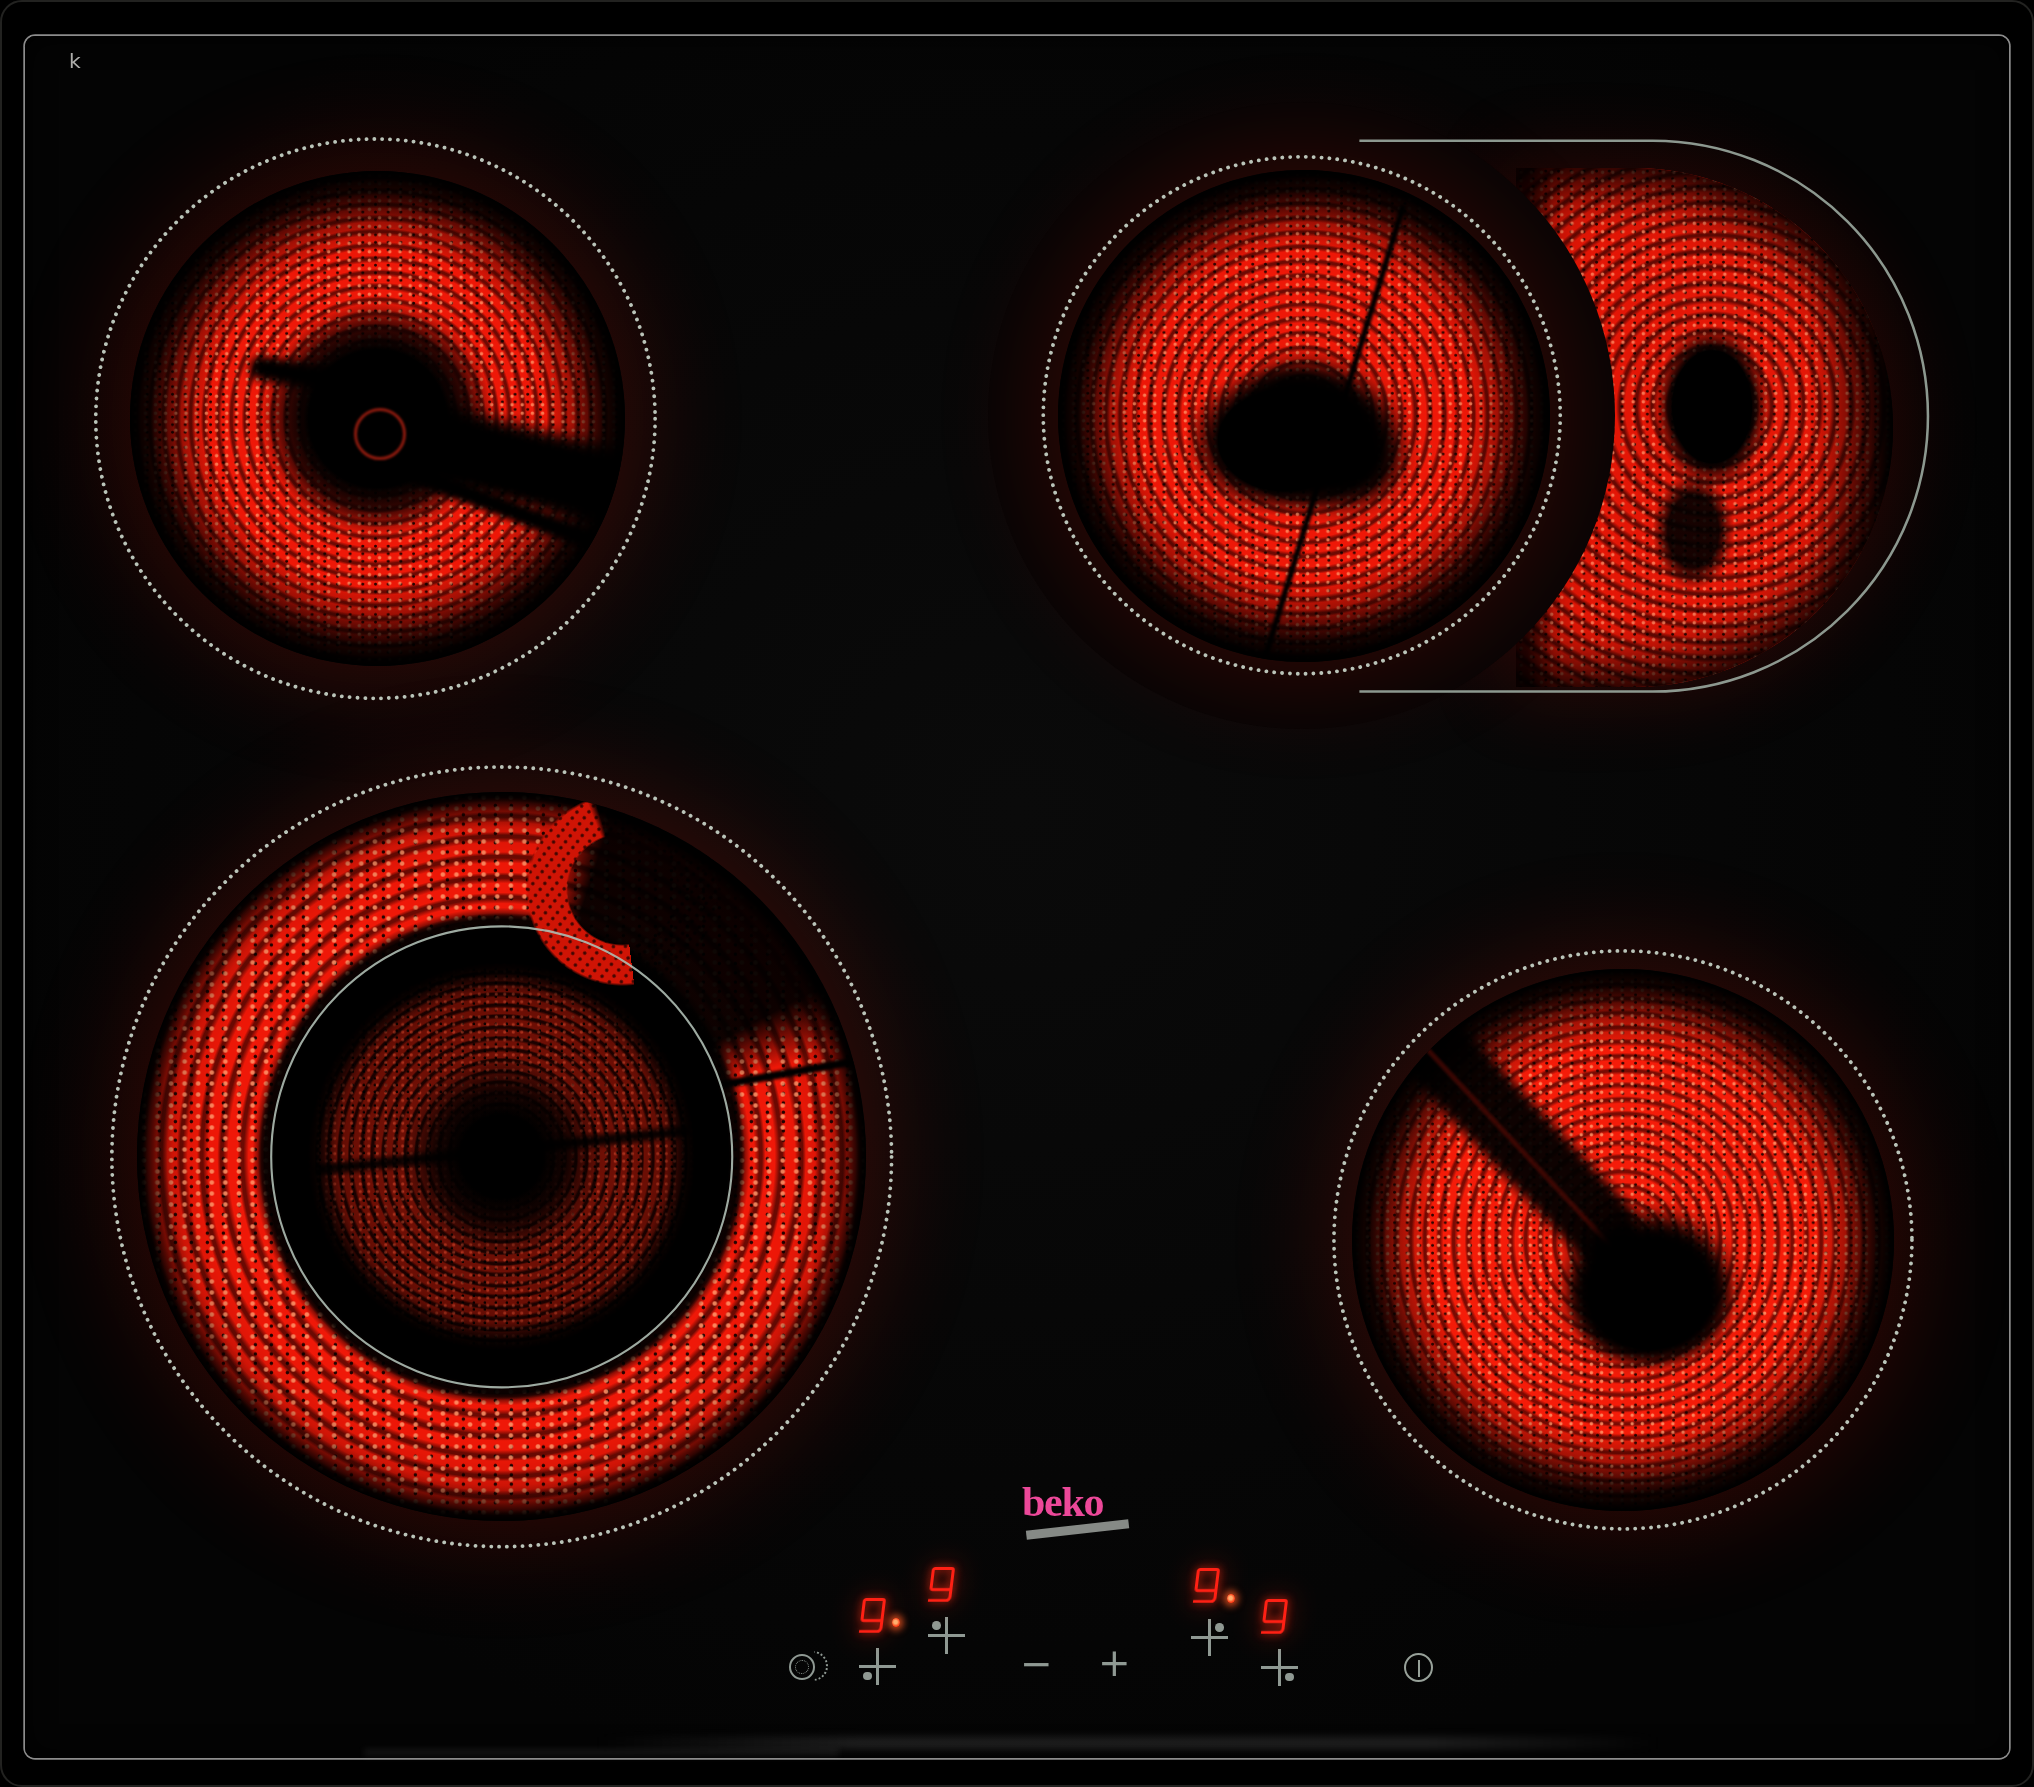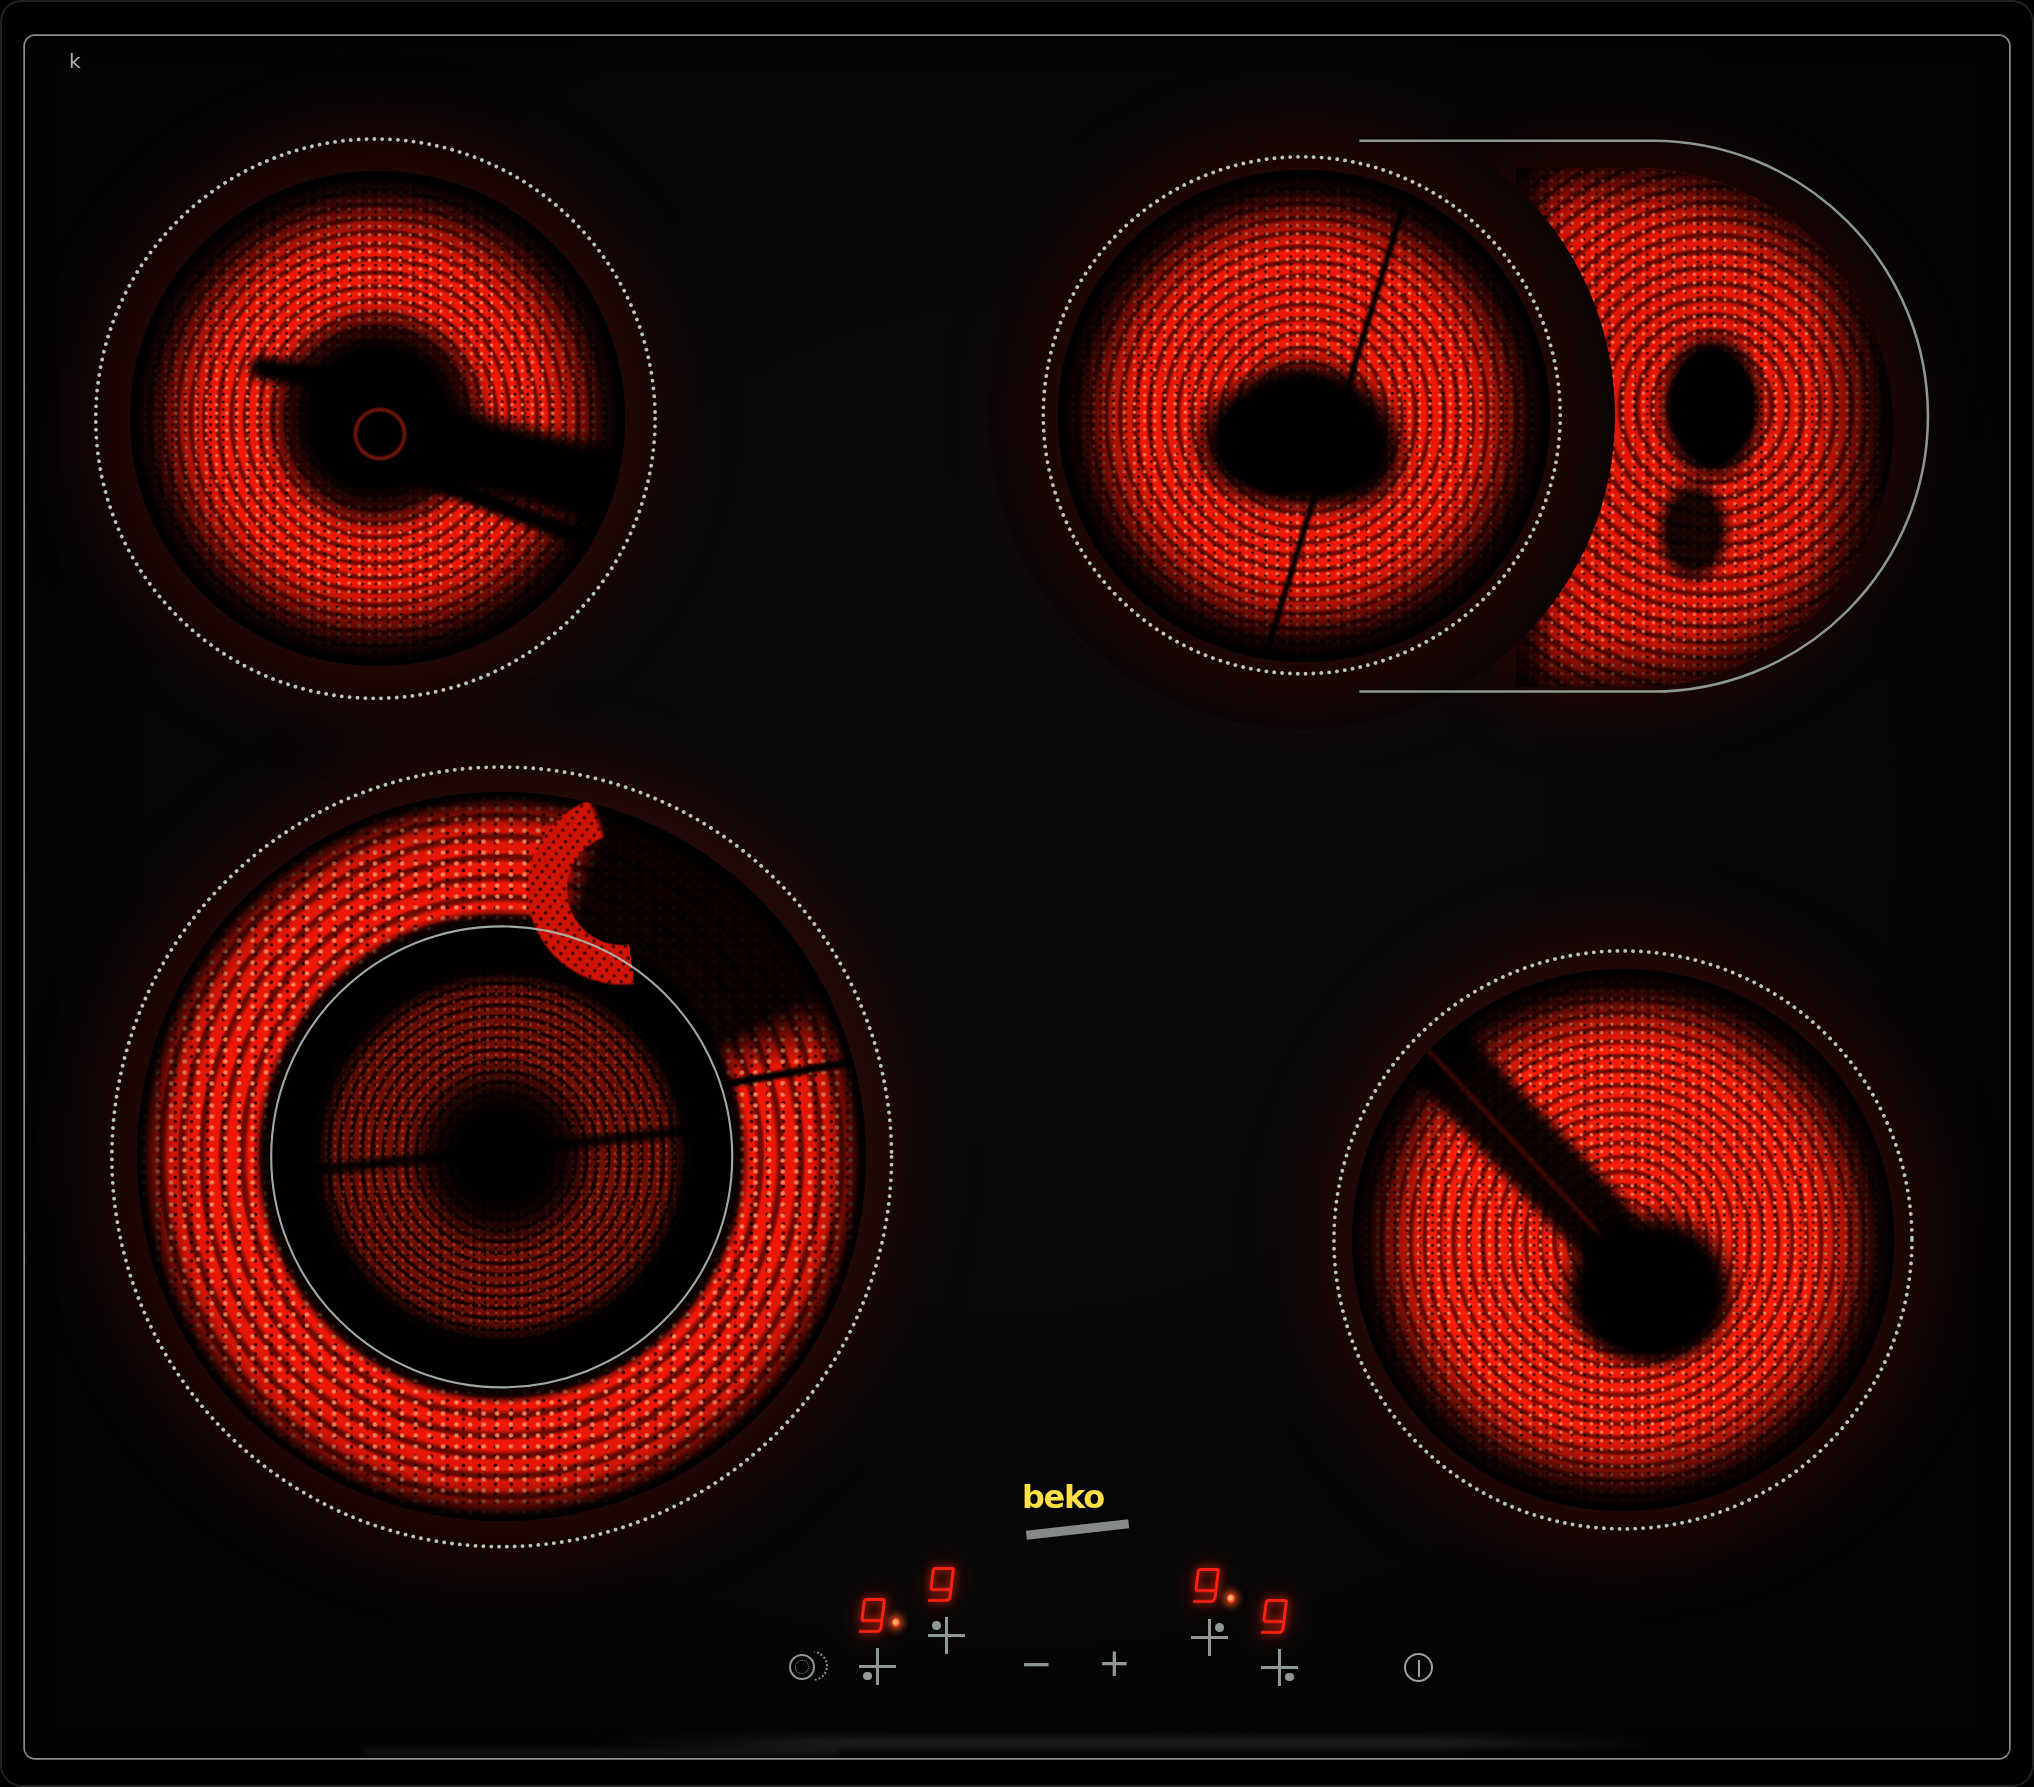--- a/index.html
+++ b/index.html
@@ -118,21 +118,21 @@
 
   
   .streak{position:absolute;pointer-events:none;}
   .streak.s1{left:593px;top:1737px;width:1068px;height:12px;filter:blur(4.2px);
       background:linear-gradient(90deg, rgba(200,200,200,0), rgba(205,205,205,.14) 25% 78%, rgba(200,200,200,0));}
   .streak.s2{left:364px;top:1749px;width:475px;height:6.8px;filter:blur(3.4px);background:rgba(230,230,230,.08);}
 
   
   .k-mark{position:absolute;left:69px;top:49px;font-size:20.3px;color:#aeaeab;letter-spacing:0.8px;}
   .logo{position:absolute;left:1022px;top:1481px;width:119px;}
-  .logo-text{font-weight:bold;font-size:32px;line-height:1;letter-spacing:-1.3px;color:#fde047;}
+  .logo-text{font-weight:bold;font-size:42px;line-height:1;letter-spacing:-1.3px;color:#ec4899;font-family:Liberation Serif, serif;}
   .logo-underline{position:absolute;left:4.2px;top:44px;width:103px;height:8.5px;background:#868a86;
       transform:rotate(-6.5deg);}
 
   
   .ctl{position:absolute;color:#8f9993;}
   .zsel{width:39px;height:39px;}
   .zsel::before{content:'';position:absolute;left:0.8px;right:0.8px;top:18px;height:2.5px;background:currentColor;}
   .zsel::after{content:'';position:absolute;top:0.8px;bottom:0.8px;left:18px;width:2.5px;background:currentColor;}
   .pos-dot{position:absolute;width:8.5px;height:8.5px;border-radius:50%;background:#8f9993;}
   .tbtn{font-size:39px;line-height:1;font-weight:400;}

